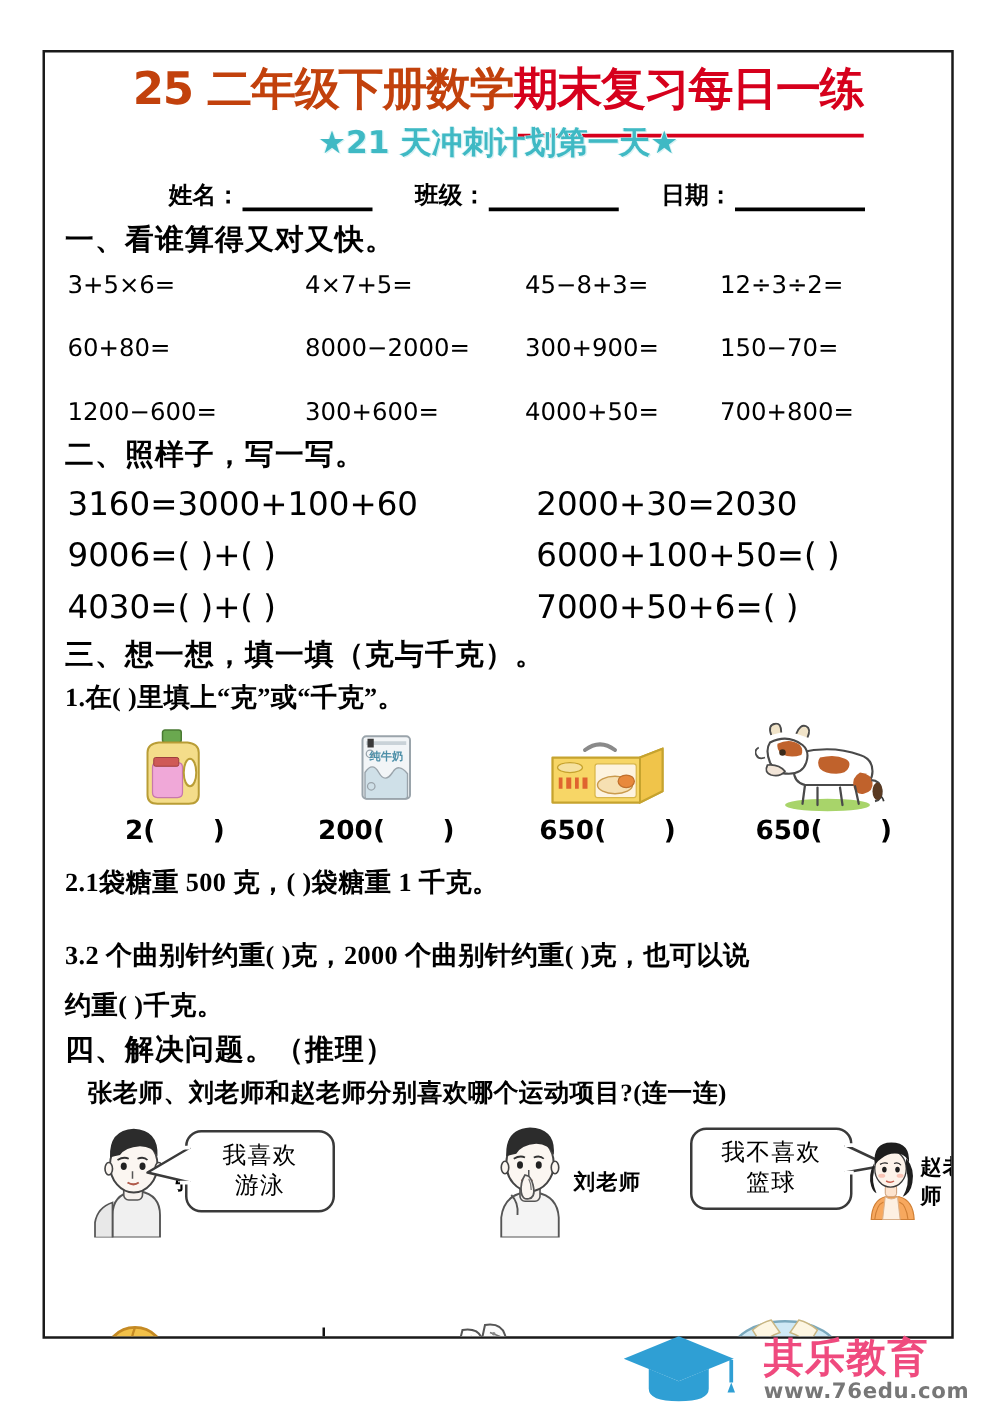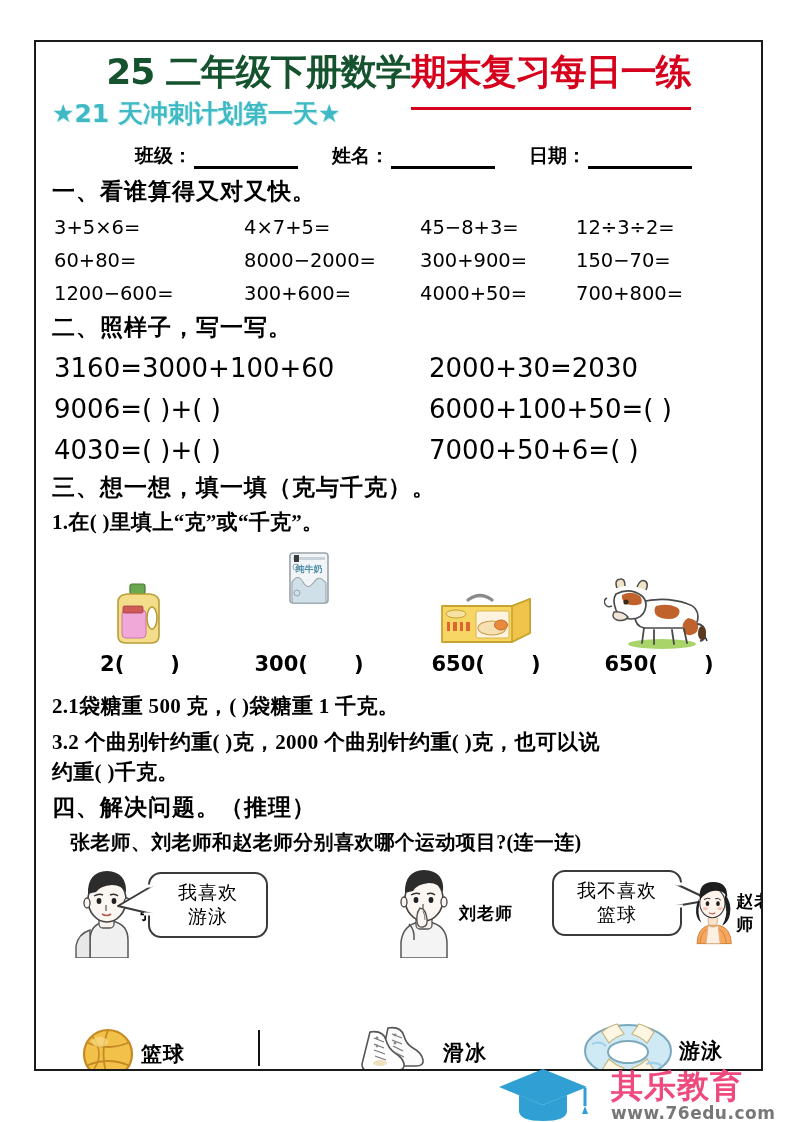--- a/index.html
+++ b/index.html
@@ -42,34 +42,35 @@
     text-align: center;
     white-space: nowrap;
     line-height: 1.0;
     margin-top: 8px;
   }
   .title-black {
     font-family: "DejaVu Sans", "Liberation Sans", sans-serif;
     font-weight: 900;
     font-size: 36px;
     letter-spacing: -1px;
-    color: #14532d;
+    color: #c2410c;
     vertical-align: middle;
   }
   .title-red {
     font-family: "DejaVu Sans", "Liberation Sans", sans-serif;
     font-weight: 900;
     font-size: 36px;
     letter-spacing: -1px;
     color: #d6001c;
     border-bottom: 3px solid #d6001c;
     vertical-align: middle;
     padding-bottom: 15px;
   }
   .subtitle-row {
+    text-align: center;
     margin-top: 7px;
     white-space: nowrap;
   }
   .subtitle {
     font-family: "DejaVu Sans", "Liberation Sans", sans-serif;
     font-weight: 900;
     font-size: 25px;
     color: #3fb9c4;
     letter-spacing: 0px;
     text-shadow: 1px 1px 0 #d9f2f4, -1px 0px 0 #e6f7f8;
@@ -112,21 +113,21 @@
     font-size: 21px;
     font-weight: 600;
     letter-spacing: 0.3px;
     white-space: nowrap;
   }
 
   
   .grid1 {
     display: grid;
     grid-template-columns: 190px 176px 156px 1fr;
-    row-gap: 10px;
+    row-gap: 28px;
     margin-top: 9px;
     padding-left: 2px;
   }
   .grid1 > div {
     font-family: "DejaVu Sans", "Liberation Sans", sans-serif;
     font-size: 19.5px;
     white-space: nowrap;
   }
 
   
@@ -262,25 +263,25 @@
 
     <div class="title-row">
       <span class="title-black">25 二年级下册数学</span><span class="title-red">期末复习每日一练</span>
     </div>
     <div class="subtitle-row">
       <span class="subtitle">★21 天冲刺计划第一天★</span>
     </div>
 
     <div class="fields-row">
       <div class="field">
+        <span>姓名：</span>
+        <span class="blank"></span>
+      </div>
+      <div class="field">
         <span>班级：</span>
-        <span class="blank"></span>
-      </div>
-      <div class="field">
-        <span>姓名：</span>
         <span class="blank"></span>
       </div>
       <div class="field">
         <span>日期：</span>
         <span class="blank"></span>
       </div>
     </div>
 
     <div class="sec-head">一、看谁算得又对又快。</div>
     <div class="grid1">
@@ -319,33 +320,33 @@
             <rect x="26" y="4" width="15" height="10" rx="2" fill="#6aa84f" stroke="#4a7a33" stroke-width="1.2"></rect>
             <path d="M14 22 q0-7 9-8 h23 q9 1 9 8 v34 q0 7-8 7 h-25 q-8 0-8-7 z" fill="#f4dd8a" stroke="#b99d36" stroke-width="1.6"></path>
             <path d="M18 34 q0-4 4-4 h16 q4 0 4 4 v20 q0 4-4 4 h-16 q-4 0-4-4 z" fill="#f0a8d8" stroke="#c878ab" stroke-width="1"></path>
             <rect x="19" y="26" width="20" height="7" rx="1.5" fill="#cf5a57" stroke="#9e3f3c" stroke-width="0.8"></rect>
             <ellipse cx="48" cy="38" rx="5" ry="11" fill="#ffffff" stroke="#b99d36" stroke-width="1.6"></ellipse>
           </svg>
         </div>
         <div class="pic-label"><span>2(</span><span class="paren-gap"></span><span>)</span></div>
       </div>
 
-      <div class="pic-cell" style="width:178px;gap:36px;">
+      <div class="pic-cell" style="width:178px;">
         <div class="pic-art">
           <svg width="56" height="66" viewBox="0 0 56 66">
             <rect x="9" y="5" width="38" height="50" rx="3" fill="#f2f5f7" stroke="#9aa4ab" stroke-width="1.6"></rect>
             <rect x="12" y="9" width="32" height="3" fill="#c9d2d8"></rect>
             <rect x="13" y="7" width="5" height="7" fill="#3b3b3b"></rect>
             <path d="M11 34 q6-9 11 0 q5 9 11 0 q5-8 12 1 v18 q0 2-2 2 h-31 q-1 0-1-2 z" fill="#cfe0e8" stroke="#9aa4ab" stroke-width="1.1"></path>
             <circle cx="16" cy="45" r="3" fill="none" stroke="#9aa4ab" stroke-width="1"></circle>
             <circle cx="15" cy="19" r="3" fill="none" stroke="#9aa4ab" stroke-width="1"></circle>
             <text x="28" y="24" font-family="'DejaVu Sans',sans-serif" font-size="9" font-weight="bold" fill="#4d8fa8" text-anchor="middle">纯牛奶</text>
           </svg>
         </div>
-        <div class="pic-label"><span>300(</span><span class="paren-gap"></span><span>)</span></div>
+        <div class="pic-label"><span>200(</span><span class="paren-gap"></span><span>)</span></div>
       </div>
 
       <div class="pic-cell" style="width:176px;">
         <div class="pic-art">
           <svg width="104" height="62" viewBox="0 0 104 62">
             <path d="M34 12 q12-9 24 0" fill="none" stroke="#8a8a8a" stroke-width="3.2" stroke-linecap="round"></path>
             <path d="M8 18 h70 l18-7 v34 l-18 9 h-70 z" fill="#f7d666" stroke="#c6a32e" stroke-width="1.8" stroke-linejoin="round"></path>
             <path d="M78 18 l18-7 v34 l-18 9 z" fill="#f0c44a" stroke="#c6a32e" stroke-width="1.6"></path>
             <rect x="42" y="23" width="33" height="27" rx="2" fill="#fdf3df" stroke="#d8b64a" stroke-width="1"></rect>
             <ellipse cx="58" cy="40" rx="14" ry="7" fill="#f6e0b2" stroke="#c99a4d" stroke-width="1.1"></ellipse>
@@ -380,22 +381,22 @@
             <path d="M93 46 q7 0 8 8 q1 8-5 9" fill="none" stroke="#4a4a4a" stroke-width="1.8"></path>
             <path d="M99 58 q3 1 4 5" stroke="#333" stroke-width="1.4" fill="none"></path>
             <ellipse cx="98" cy="55" rx="4" ry="7" fill="#5a3a22"></ellipse>
           </svg>
         </div>
         <div class="pic-label"><span>650(</span><span class="paren-gap"></span><span>)</span></div>
       </div>
     </div>
 
     <div class="body-line" style="margin-top:16px;">2.1袋糖重 500 克，(        )袋糖重 1 千克。</div>
-    <div class="body-line" style="margin-top:8px;">3.2 个曲别针约重(       )克，2000 个曲别针约重(       )克，也可以说</div>
-    <div class="body-line" style="margin-top:2px;">约重(      )千克。</div>
+    <div class="body-line" style="margin-top:30px;">3.2 个曲别针约重(       )克，2000 个曲别针约重(       )克，也可以说</div>
+    <div class="body-line" style="margin-top:12px;">约重(      )千克。</div>
 
     <div class="sec-head" style="margin-top:6px;">四、解决问题。（推理）</div>
     <div class="body-line" style="margin-top:6px; padding-left:18px; font-size:20px;">张老师、刘老师和赵老师分别喜欢哪个运动项目?(连一连)</div>
 
     <div class="teacher-row">
 
       <div class="teacher" style="left:20px; top:0;">
         <svg width="68" height="96" viewBox="0 0 68 96">
           <path d="M18 78 q0-16 16-19 h6 q16 3 16 19 v18 h-38 z" fill="#f0f0f0" stroke="#555" stroke-width="1.5"></path>
           <path d="M4 84 q2-12 14-16 v28 h-14 z" fill="#e8e8e8" stroke="#555" stroke-width="1.4"></path>

